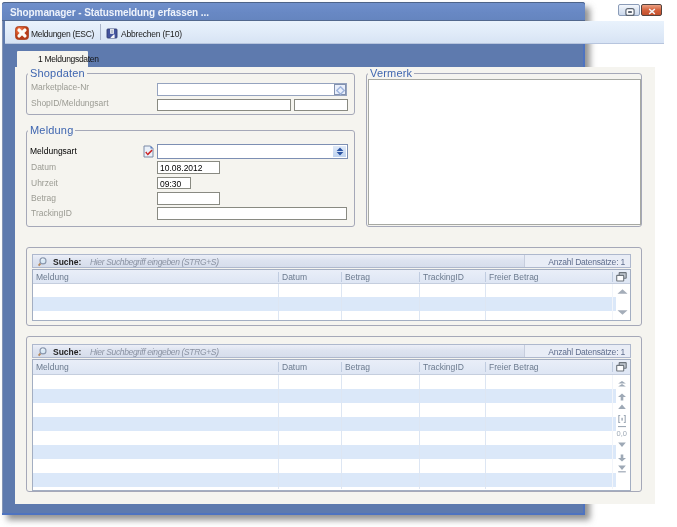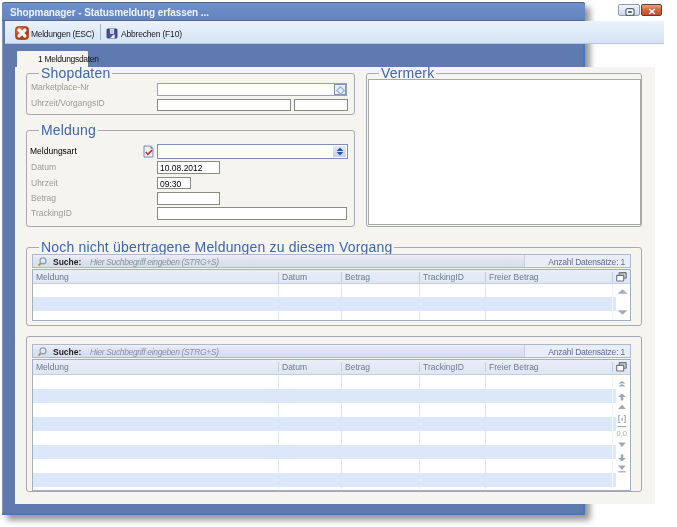--- a/index.html
+++ b/index.html
@@ -10,21 +10,21 @@
 #title { left:8px; top:5px; font-size:10px; font-weight:bold; color:#eef3fb; letter-spacing:-0.1px; }
 .tbtn { top:2px; height:12px; border-radius:2px; }
 #btn-pin { left:616px; width:22px; background:linear-gradient(180deg,#f4f7fc,#dde6f3 50%,#ccd8eb); border:1px solid #8b9cb8; }
 #btn-close { left:639px; width:21px; background:linear-gradient(180deg,#eda183,#d5643f 48%,#c24f2c); border:1px solid #53433f; }
 #toolbar { left:3px; top:19px; width:659px; height:23px; background:linear-gradient(180deg,#e9f2fc 0%,#dfeaf8 60%,#d7e3f4 100%); border-bottom:1px solid #b7c5de; }
 .tbtext { top:27px; font-size:8.5px; color:#1a1a1a; }
 #tbsep { left:98px; top:22px; width:1px; height:16px; background:#a9b4c9; }
 #page { left:13px; top:65px; width:640px; height:437px; background:#f5f4ef; }
 #tab { left:15px; top:49px; width:71px; height:16px; background:#f5f4ef; border-radius:1px 1px 0 0; font-size:8.5px; letter-spacing:-0.3px; color:#111; padding-left:21px; line-height:17px; white-space:nowrap; }
 .group { position:absolute; border:1px solid #a5a8b8; border-radius:3px; }
-.glabel { position:absolute; top:-6px; left:12px; background:#f5f4ef; padding:0 2px; font-size:14px; letter-spacing:0.18px; line-height:11px; color:#3f66b0; white-space:nowrap; }
+.glabel { position:absolute; top:-6px; left:1px; background:#f5f4ef; padding:0 2px; font-size:11px; letter-spacing:0.18px; line-height:11px; color:#3f66b0; white-space:nowrap; }
 .dlab { position:absolute; font-size:8.5px; color:#9b9b93; white-space:nowrap; }
 .blab { position:absolute; font-size:8.5px; color:#000; white-space:nowrap; }
 .inp { position:absolute; background:#fff; border:1px solid #898a82; }
 .inp span { font-size:8.5px; color:#000; position:absolute; left:2px; top:1px; white-space:nowrap; }
 .combo { position:absolute; background:#fff; border:1px solid #8595b5; }
 .searchbar { position:absolute; border:1px solid #aeb8cd; background:linear-gradient(180deg,#eceff8,#dde3f0 45%,#d6ddeb);text-align:right; }
 .sbl { position:absolute; top:2px; font-size:8.5px; white-space:nowrap; }
 .grid { position:absolute; border:1px solid #a3aec2; background:#fff; }
 .ghead { position:absolute; left:0; top:0; right:0; height:14px; background:linear-gradient(180deg,#e9eef8,#dee6f4); border-bottom:1px solid #c5cede; }
 .ghead span { position:absolute; top:2px; font-size:8.5px; color:#6b7a8e; white-space:nowrap; }
@@ -75,21 +75,21 @@
 
   <div class="group" style="left:24px;top:71px;width:329px;height:42px">
     <div class="glabel">Shopdaten</div>
     <div class="dlab" style="left:4px;top:8px">Marketplace-Nr</div>
     <div class="combo" style="left:130px;top:9px;width:190px;height:13px;border-color:#95a3bf">
       <div style="position:absolute;right:0px;top:0px;width:12px;height:11px;background:#e9effb;border:1px solid #8291ae"></div>
       <svg style="right:1.5px;top:1.5px" width="9" height="9" viewBox="0 0 9 9">
           <path d="M4.5 0.8 L8.2 4.5 L4.5 8.2 L0.8 4.5 Z" fill="none" stroke="#a0b5dd" stroke-width="1.4"></path>
         </svg>
     </div>
-    <div class="dlab" style="left:4px;top:24px">Uhrzeit/VorgangsID</div>
+    <div class="dlab" style="left:4px;top:24px">ShopID/Meldungsart</div>
     <div class="inp" style="left:130px;top:25px;width:134px;height:12px"></div>
     <div class="inp" style="left:267px;top:25px;width:54px;height:12px"></div>
   </div>
 
   <div class="group" style="left:24px;top:128px;width:329px;height:97px">
     <div class="glabel">Meldung</div>
     <div class="blab" style="left:3px;top:15px">Meldungsart</div>
     <svg style="left:116px;top:14px" width="11" height="13" viewBox="0 0 11 13">
       <path d="M1 1 L7.5 1 L10 3.5 L10 12 L1 12 Z" fill="#eaf1fa" stroke="#7b8aa5" stroke-width="1"></path>
       <path d="M7.5 1 L10 3.5 L7.5 3.5 Z" fill="#4a74c0"></path>
@@ -114,21 +114,20 @@
     <div class="dlab" style="left:4px;top:77px">TrackingID</div>
     <div class="inp" style="left:130px;top:76px;width:190px;height:13px"></div>
   </div>
 
   <div class="group" style="left:364px;top:71px;width:276px;height:154px">
     <div class="glabel">Vermerk</div>
     <div class="inp" style="left:1px;top:5px;width:273px;height:146px;border-color:#a7a9a3"></div>
   </div>
 
   <div class="group" style="left:24px;top:245px;width:616px;height:79px">
-    <div class="glabel">Noch nicht übertragene Meldungen zu diesem Vorgang</div>
     <div class="searchbar" style="left:5px;top:6px;width:599px;height:14px">
       <svg style="left:4px;top:2px" width="10" height="10" viewBox="0 0 10 10">
         <line x1="3.6" y1="6.4" x2="1.6" y2="8.6" stroke="#b98a5e" stroke-width="2"></line>
         <circle cx="6" cy="3.9" r="3" fill="#d9e9f6" stroke="#8a97ad" stroke-width="1.1"></circle>
         <path d="M4.6 2.6 A2 2 0 0 1 6.4 2.1" stroke="#fff" stroke-width="0.9" fill="none"></path>
       </svg>
       <span class="sbl" style="left:20px;font-weight:bold;color:#222">Suche:</span>
       <span class="sbl" style="left:57px;font-style:italic;color:#8b93a3;letter-spacing:-0.35px">Hier Suchbegriff eingeben (STRG+S)</span>
       <div style="position:absolute;right:0;top:0;width:106px;height:100%;background:#e9edf6;border-left:1px solid #c6cddd"></div>
         <span class="sbl" style="right:5px;color:#5f6e8e;letter-spacing:-0.2px">Anzahl Datensätze: 1</span>

